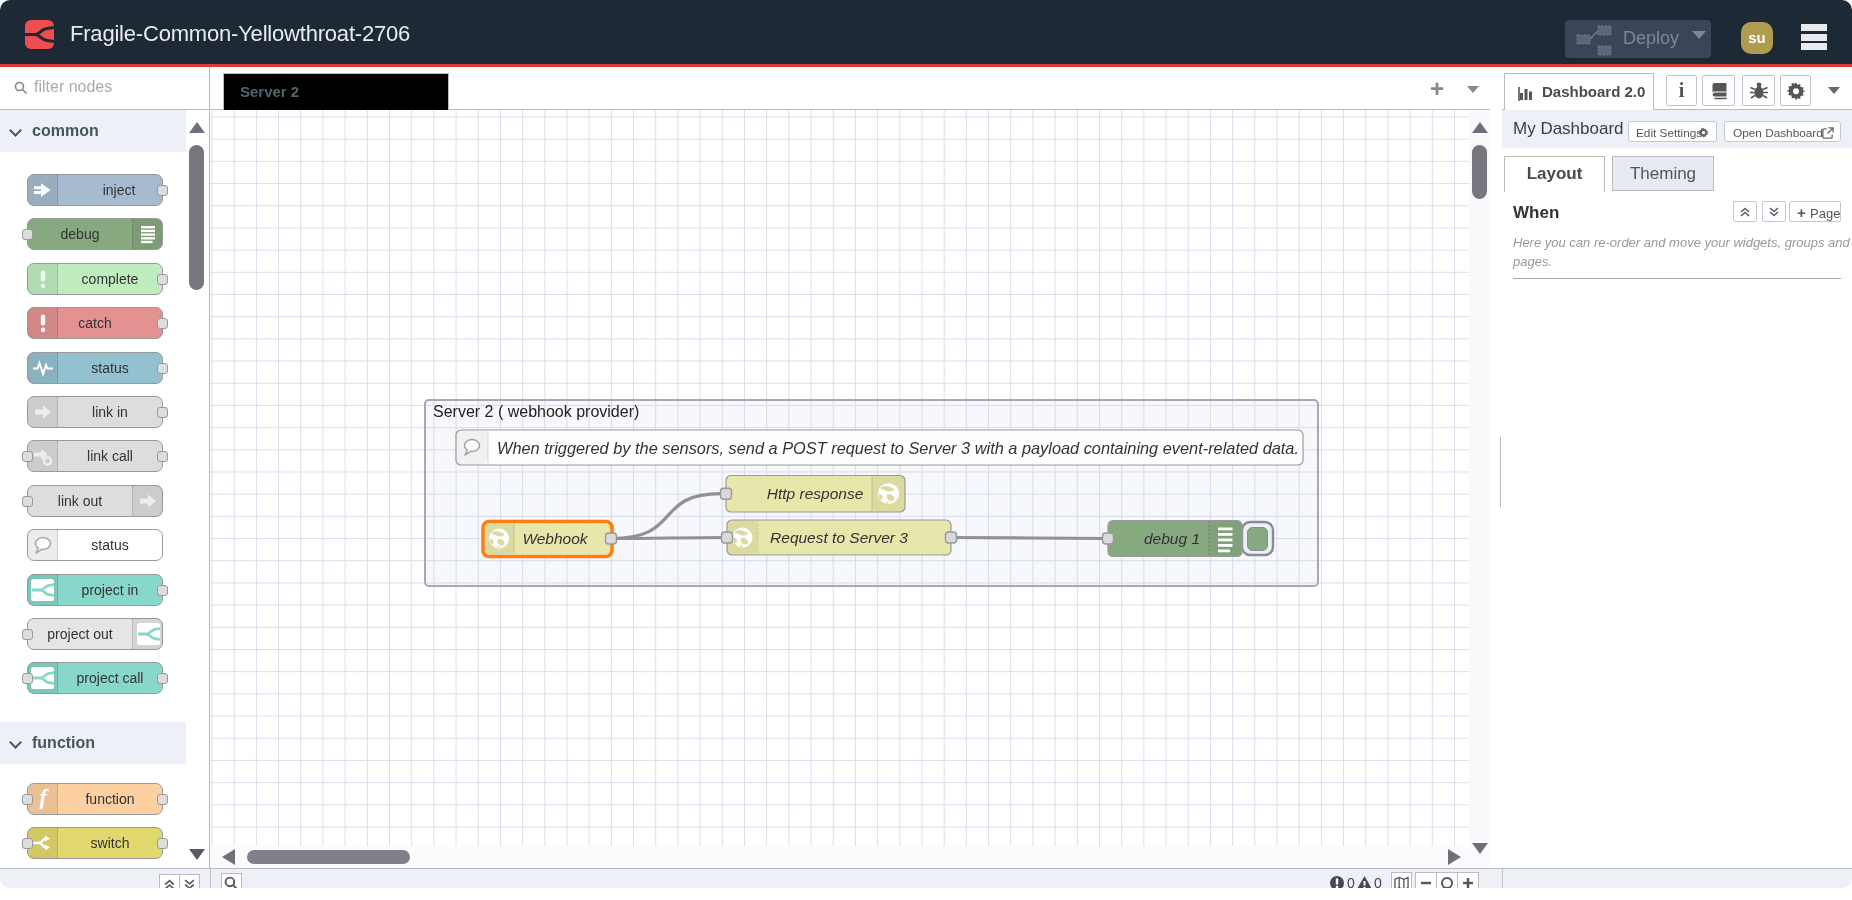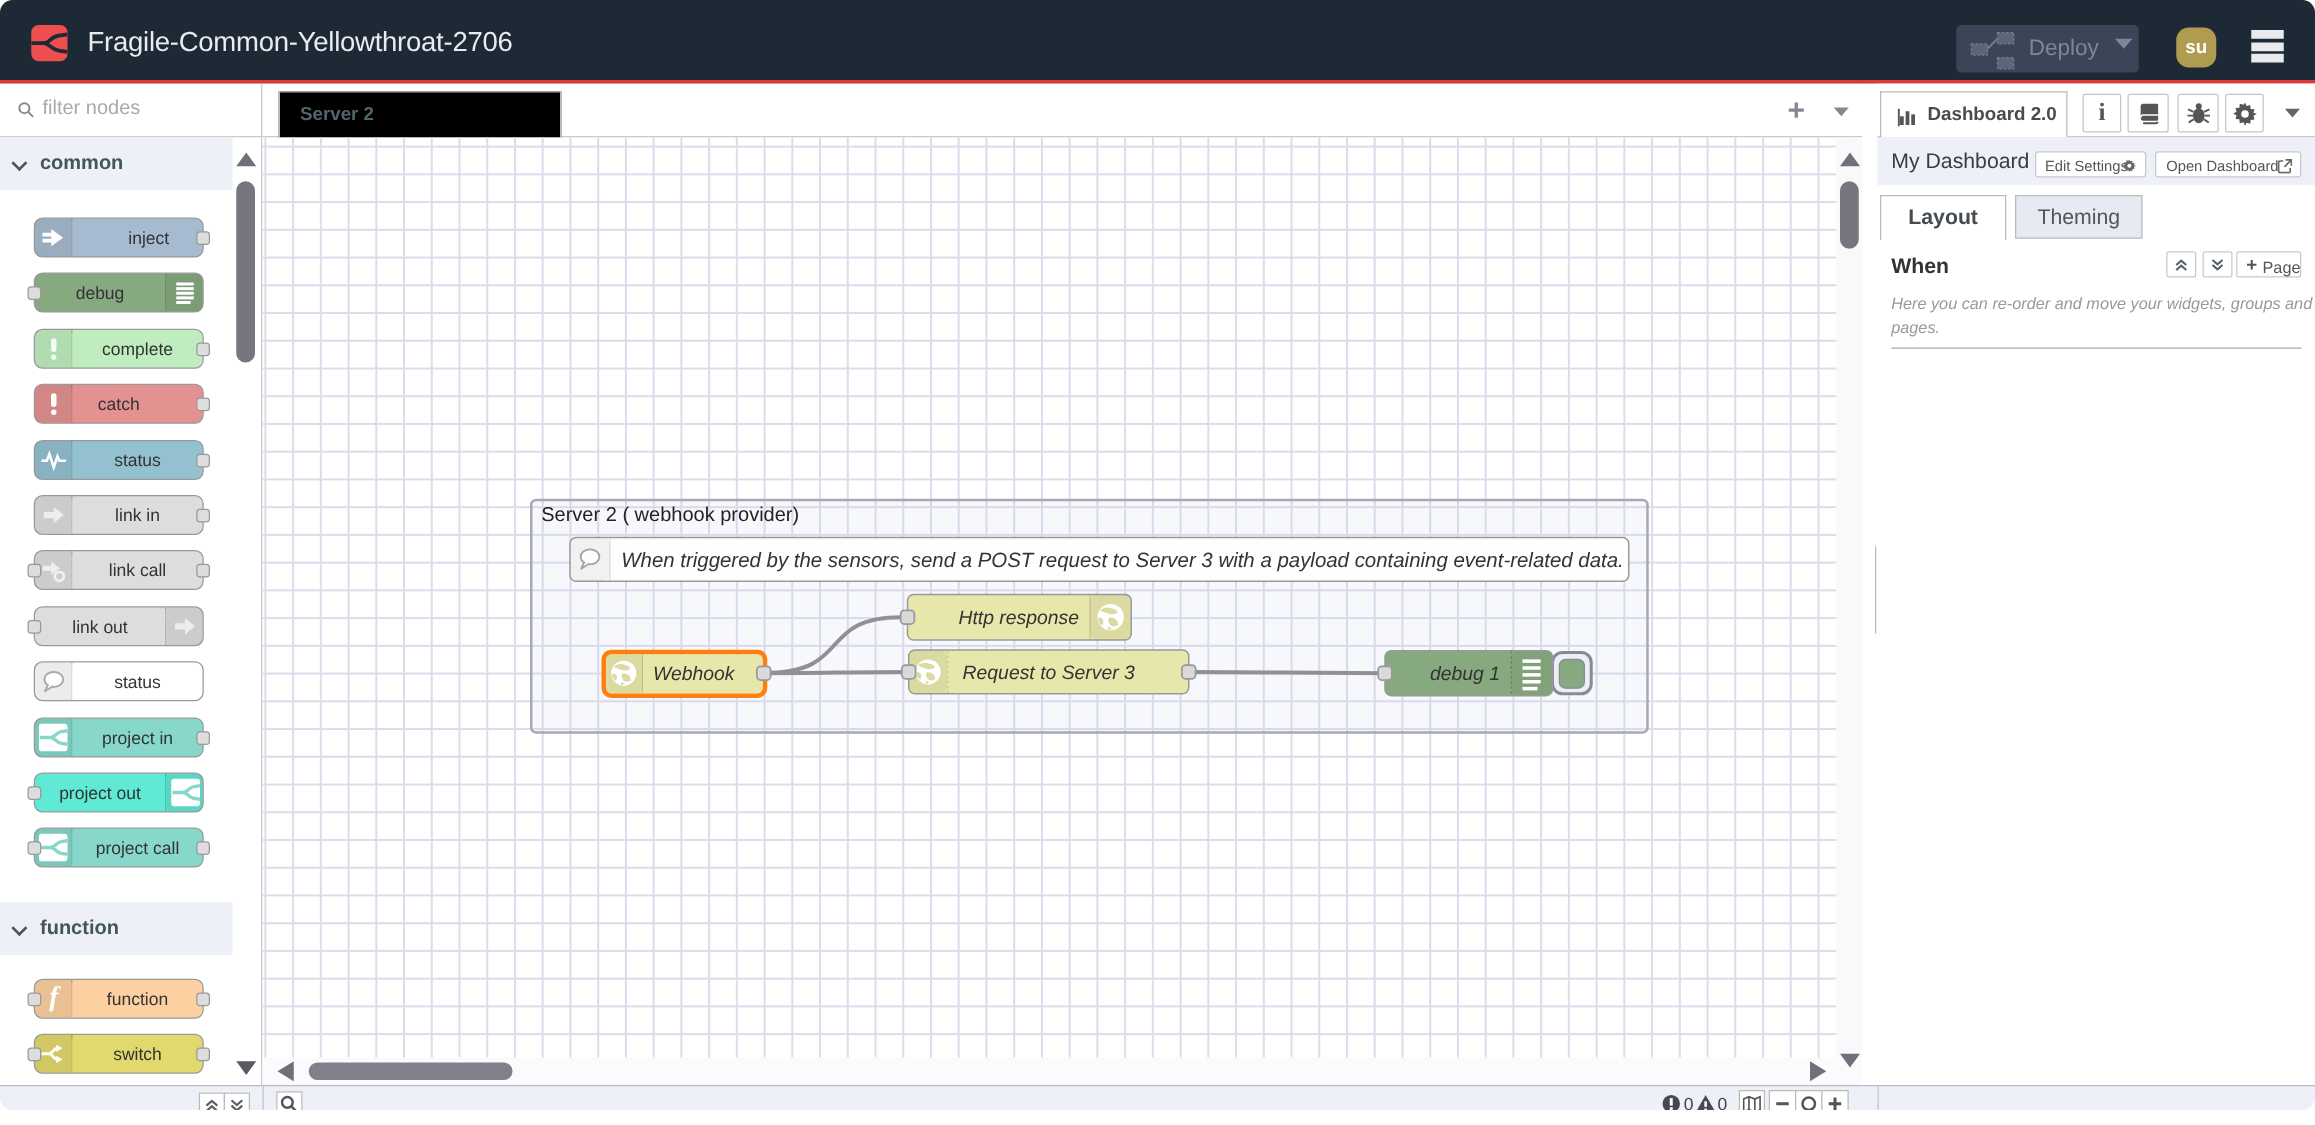--- a/index.html
+++ b/index.html
@@ -242,21 +242,21 @@
     <div class="pn" style="top:464px;background:#87d7cb;">
       <div class="ic l">
           <svg width="24" height="24" viewBox="0 0 24 24" style="left:3px;top:3px;">
             <rect x="0" y="1" width="23" height="22" rx="2.5" fill="#fff"></rect>
             <path d="M1 12 H9 C13.5 12 13.5 8 18 7.3 L23 6.6 M9 12 C13.5 12 13.5 16 18 16.7 L23 17.4" stroke="#87d7cb" stroke-width="2.8" fill="none"></path>
           </svg>
         </div>
       <div class="lbl" style="padding-left:30px;">project in</div>
         <div class="pp r"></div>
     </div>
-    <div class="pn" style="top:508px;background:#5eead4;">
+    <div class="pn" style="top:508px;background:#e5e5e5;">
       <div class="ic r">
           <svg width="24" height="24" viewBox="0 0 24 24" style="left:3px;top:3px;">
             <rect x="1" y="1" width="23" height="22" rx="2.5" fill="#fff"></rect>
             <path d="M2 12 H10 C14.5 12 14.5 8 19 7.3 L24 6.6 M10 12 C14.5 12 14.5 16 19 16.7 L24 17.4" stroke="#87d7cb" stroke-width="2.8" fill="none"></path>
           </svg>
         </div>
       <div class="lbl" style="padding-right:30px;">project out</div>
         <div class="pp l"></div>
     </div>
     <div class="pn" style="top:552px;background:#87d7cb;">

